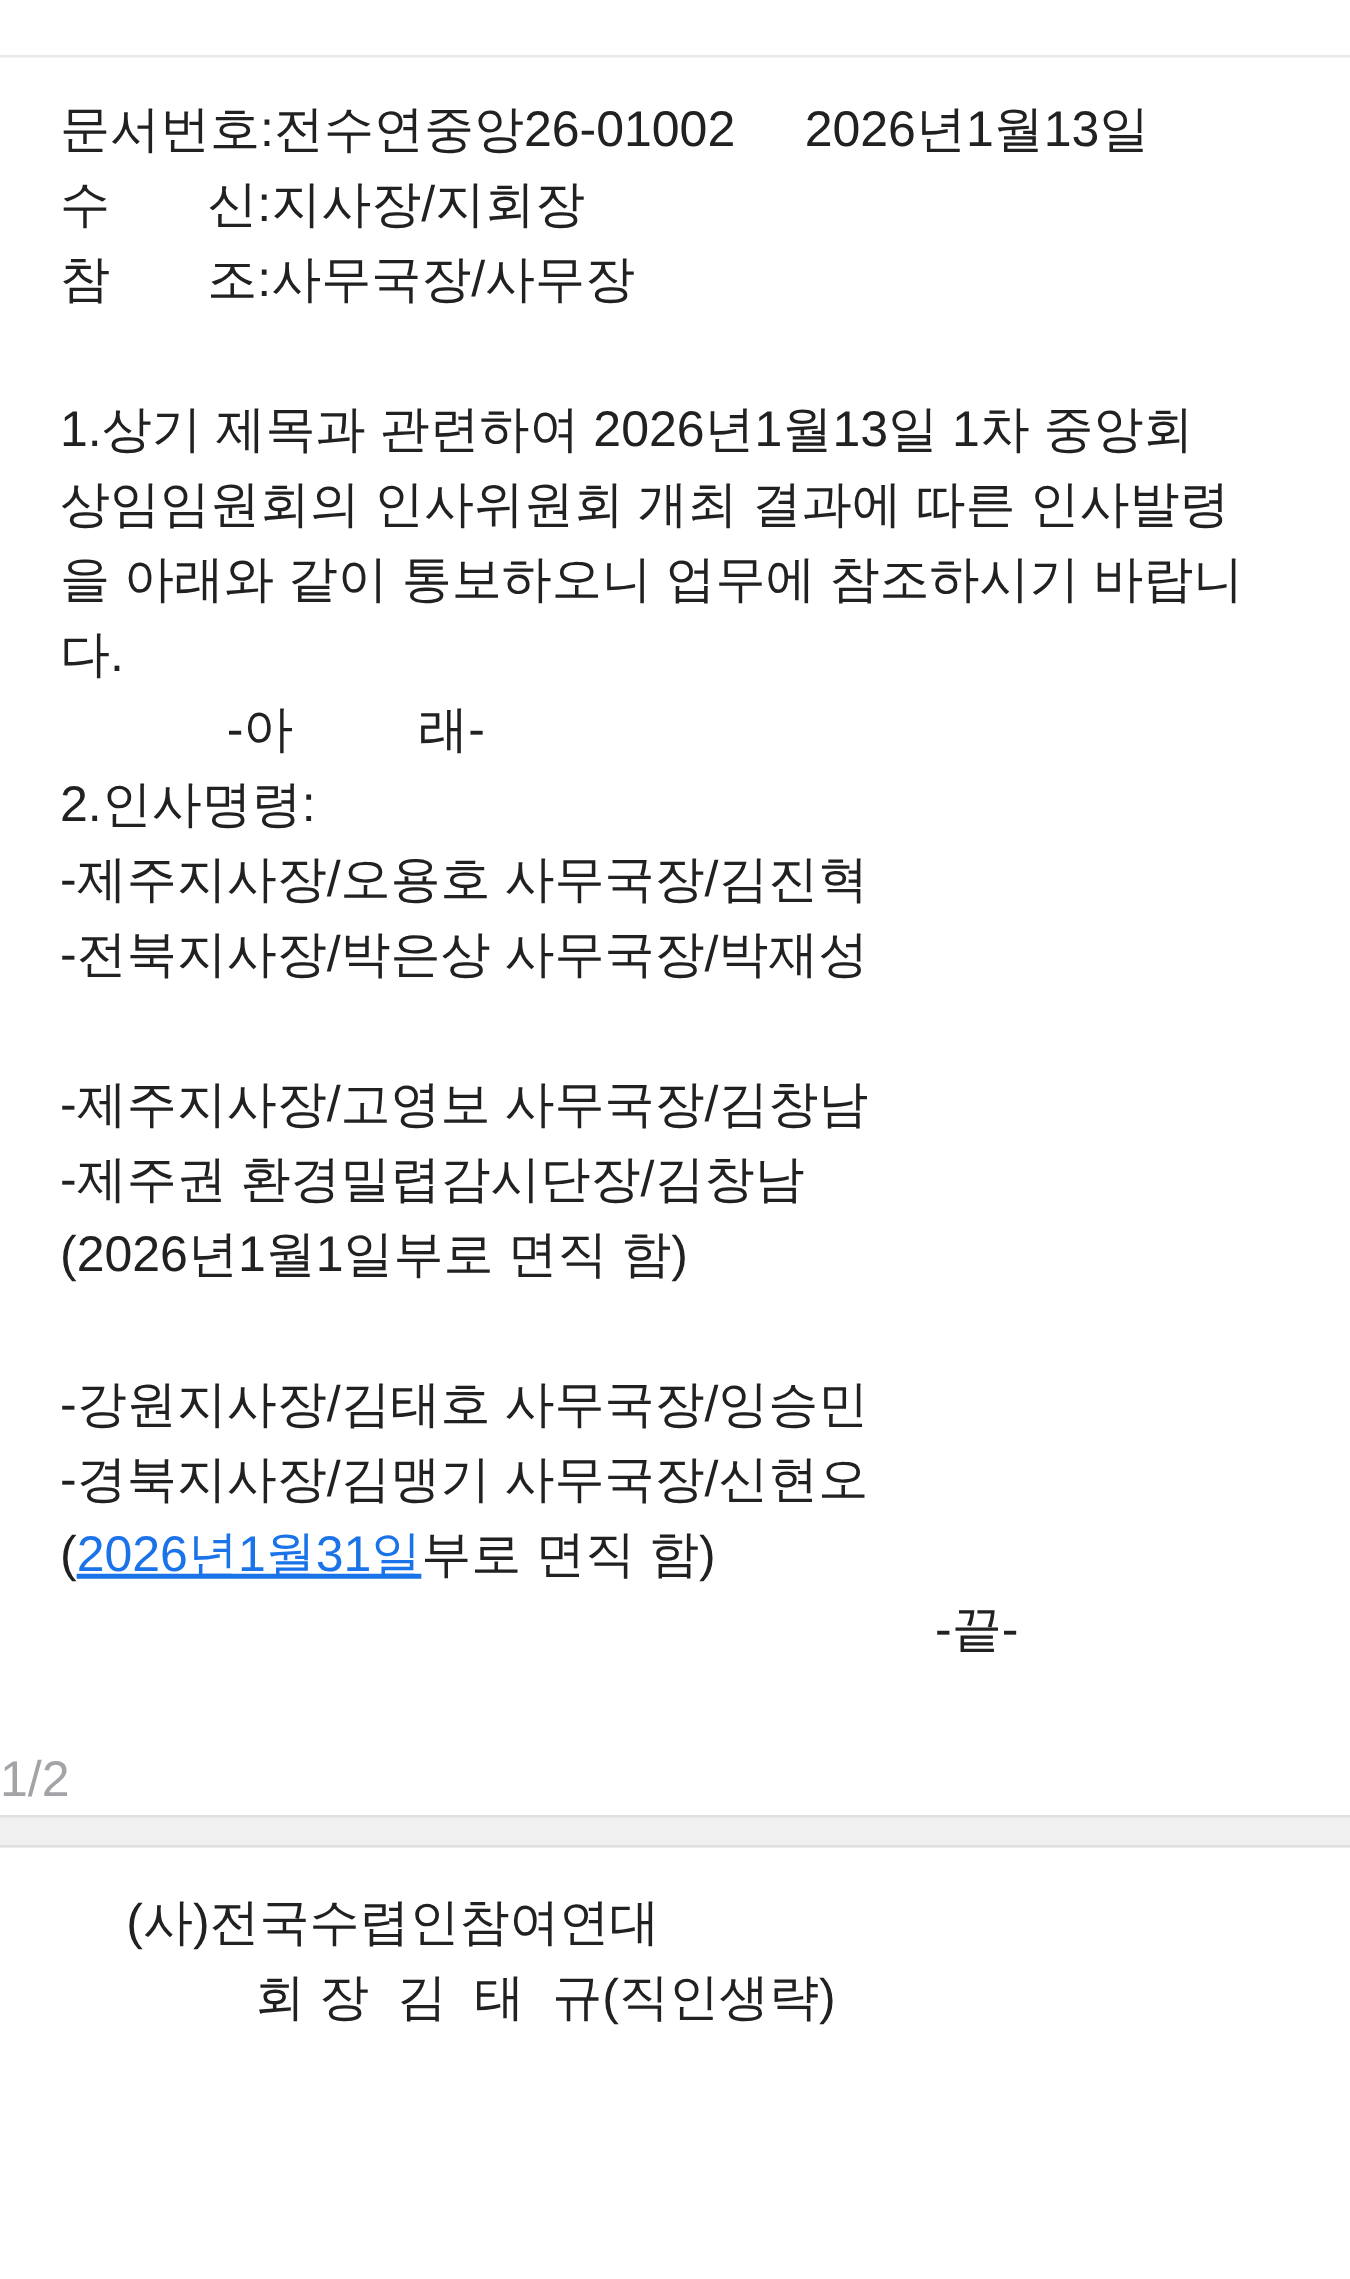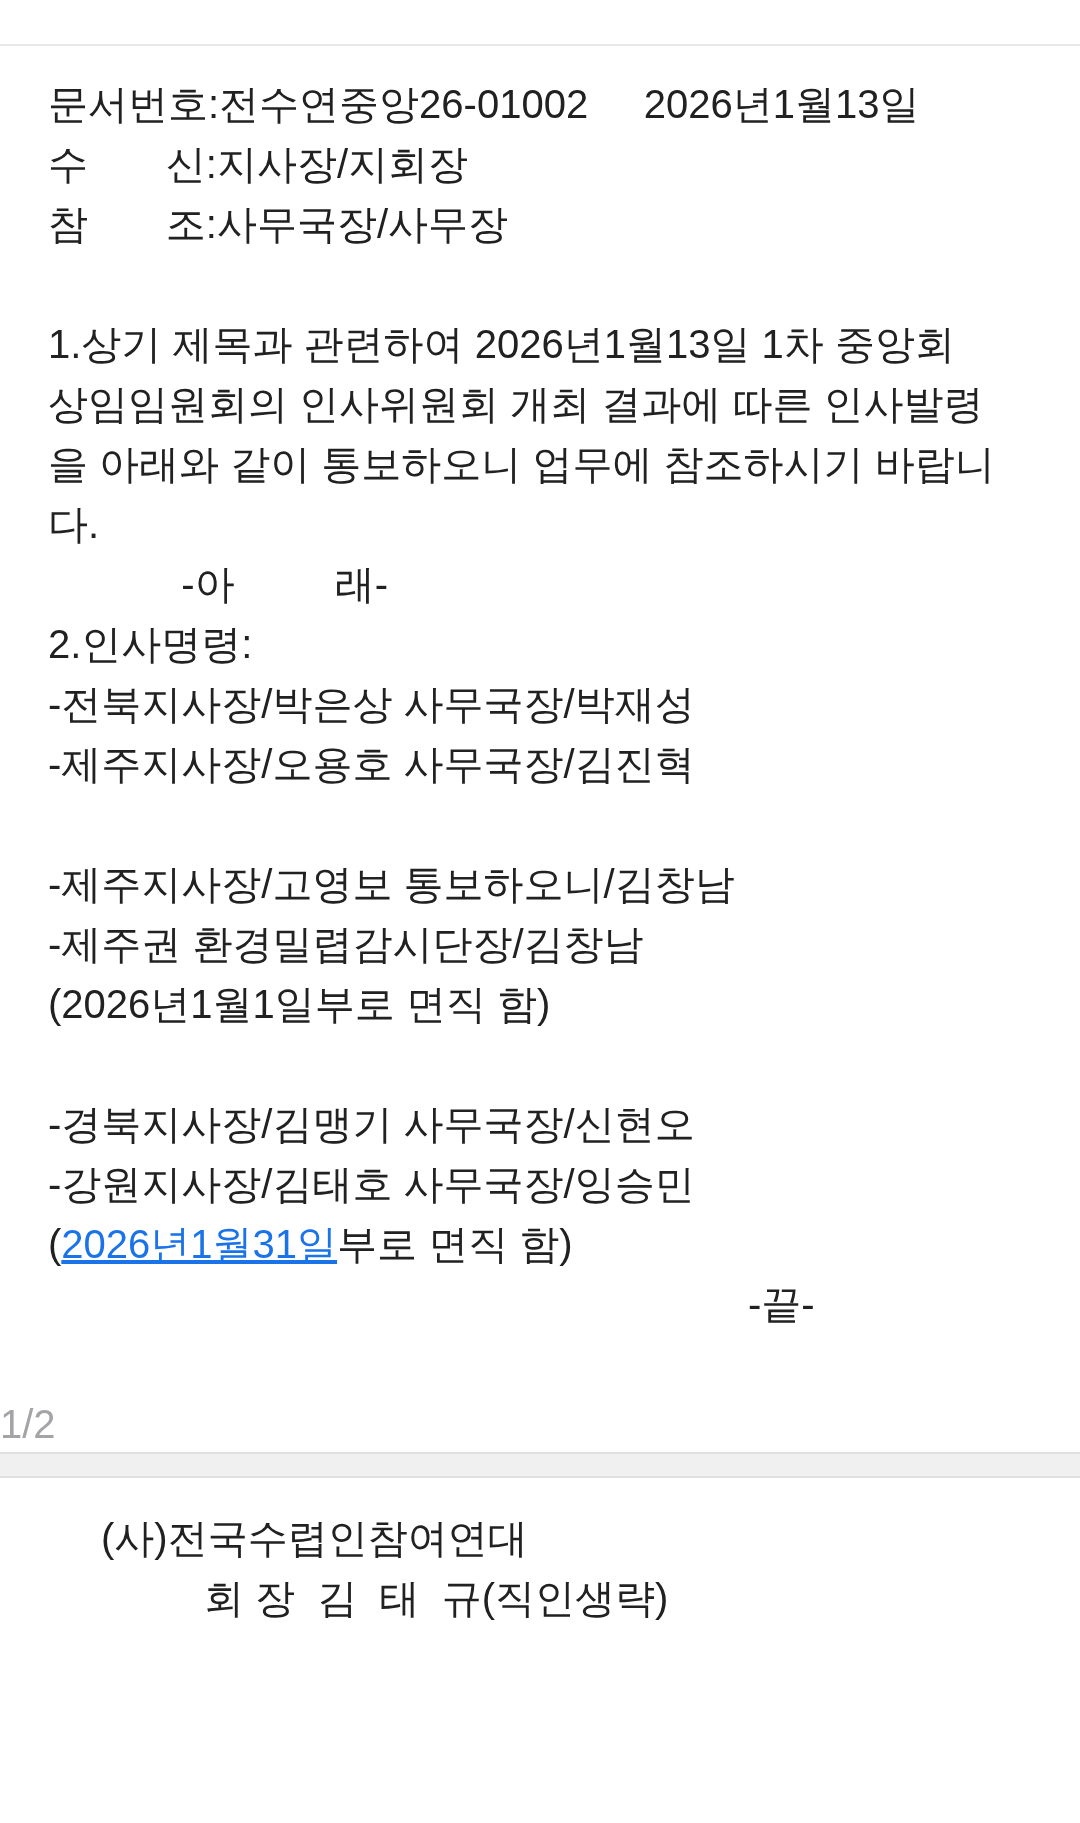--- a/index.html
+++ b/index.html
@@ -83,29 +83,29 @@
       <div class="doc-line"><span>문서번호:전수연중앙26-01002     2026년1월13일</span></div>
       <div class="doc-line"><span>수       신:지사장/지회장</span></div>
       <div class="doc-line"><span>참       조:사무국장/사무장</span></div>
       <div class="doc-line"></div>
       <div class="doc-line"><span>1.상기 제목과 관련하여 2026년1월13일 1차 중앙회</span></div>
       <div class="doc-line"><span>상임임원회의 인사위원회 개최 결과에 따른 인사발령</span></div>
       <div class="doc-line"><span>을 아래와 같이 통보하오니 업무에 참조하시기 바랍니</span></div>
       <div class="doc-line"><span>다.</span></div>
       <div class="doc-line"><span>            -아         래-</span></div>
       <div class="doc-line"><span>2.인사명령:</span></div>
+      <div class="doc-line"><span>-제주지사장/오용호 사무국장/김진혁</span></div>
       <div class="doc-line"><span>-전북지사장/박은상 사무국장/박재성</span></div>
-      <div class="doc-line"><span>-제주지사장/오용호 사무국장/김진혁</span></div>
       <div class="doc-line"></div>
-      <div class="doc-line"><span>-제주지사장/고영보 통보하오니/김창남</span></div>
+      <div class="doc-line"><span>-제주지사장/고영보 사무국장/김창남</span></div>
       <div class="doc-line"><span>-제주권 환경밀렵감시단장/김창남</span></div>
       <div class="doc-line"><span>(2026년1월1일부로 면직 함)</span></div>
       <div class="doc-line"></div>
+      <div class="doc-line"><span>-강원지사장/김태호 사무국장/잉승민</span></div>
       <div class="doc-line"><span>-경북지사장/김맹기 사무국장/신현오</span></div>
-      <div class="doc-line"><span>-강원지사장/김태호 사무국장/잉승민</span></div>
       <div class="doc-line"><span>(</span><span class="link">2026년1월31일</span><span>부로 면직 함)</span></div>
       <div class="doc-line end"><span>-끝-</span></div>
     </div>
 
   <div class="pager">1/2</div>
 
   <div class="page-sep"></div>
 
   <div class="footer">
     <div class="doc-line org">(사)전국수렵인참여연대</div>

